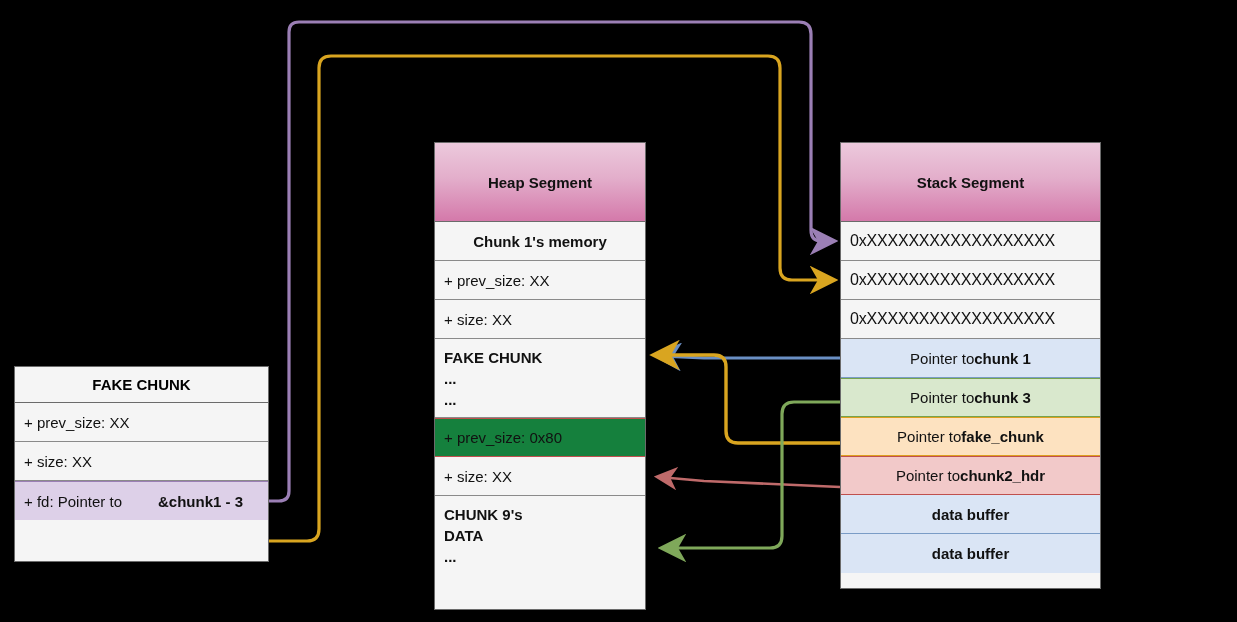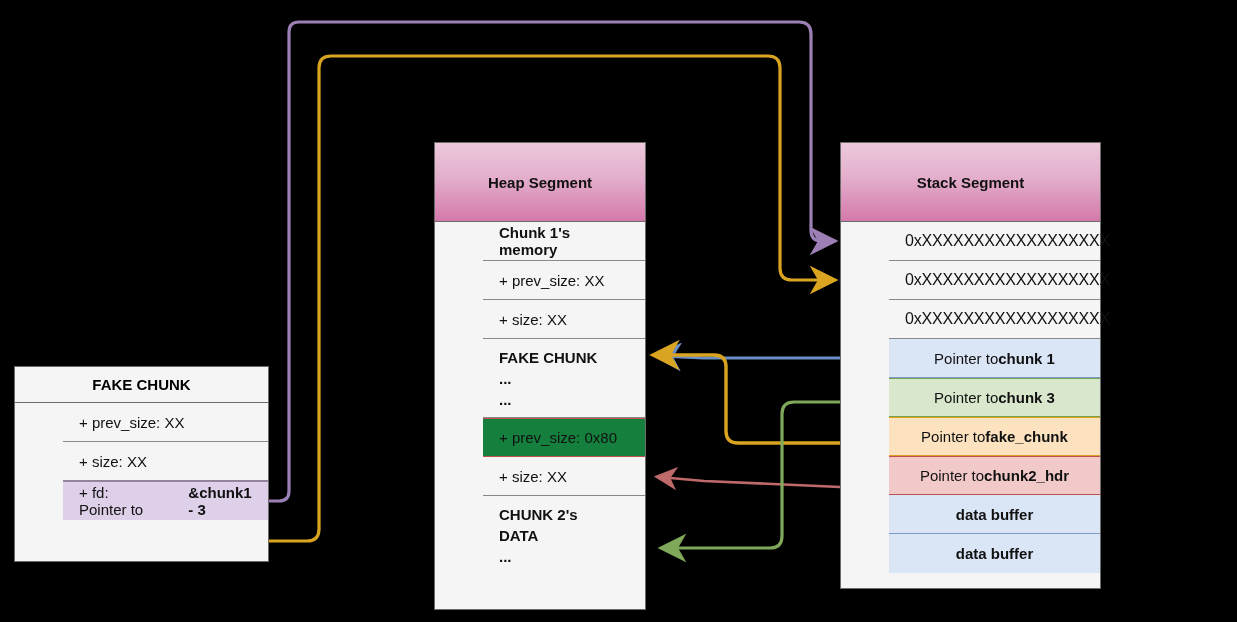--- a/index.html
+++ b/index.html
@@ -8,21 +8,21 @@
   #stage{position:absolute;left:4px;top:0;width:1237px;height:622px;text-decoration:underline;}
   svg#wires{position:absolute;left:0;top:0;width:1237px;height:622px;z-index:1;}
 
   .box{position:absolute;z-index:2;box-sizing:border-box;
        border:1px solid #6b6b6b;background:#f5f5f5;}
   .hdr{height:78px;display:flex;align-items:center;justify-content:center;
        font-weight:bold;font-size:15px;color:#111;
        background:linear-gradient(to bottom,#ecc9dc 0%,#e3aecb 45%,#d479aa 100%);
        border-bottom:1px solid #6b6b6b;}
   .row{height:39px;display:flex;align-items:center;box-sizing:border-box;
-       border-bottom:1px solid #8a8a8a;font-size:15px;color:#111;padding:0 16px;margin-left:48px;}
+       border-bottom:1px solid #8a8a8a;font-size:15px;color:#111;padding:0 9px;}
   .row:last-child{border-bottom:none;}
   .row.c{justify-content:center;font-weight:bold;}
   .row.l{justify-content:flex-start;}
   .row.tall{height:79px;align-items:flex-start;padding-top:8px;flex-direction:column;
             justify-content:flex-start;font-weight:bold;line-height:21px;}
   .row.tall3{height:78px;}
   .row b{font-weight:bold;}
 
   .pink{background:#15803d;border-top:1px solid #c0504d;border-bottom:1px solid #c0504d;text-align:right;}
   .blue{background:#dae5f5;border-bottom:1px solid #7a9cc6;}
@@ -83,21 +83,21 @@
     <div class="row l">+ prev_size: XX</div>
     <div class="row l">+ size: XX</div>
     <div class="row tall">
       <span>FAKE CHUNK</span>
       <span class="dots">...</span>
       <span class="dots">...</span>
     </div>
     <div class="row l pink">+ prev_size: 0x80</div>
     <div class="row l">+ size: XX</div>
     <div class="row tall tall3">
-      <span>CHUNK 2's</span>
+      <span>CHUNK 9's</span>
       <span>DATA</span>
       <span class="dots">...</span>
     </div>
   </div>
 
   <div class="box" id="stack">
     <div class="hdr">Stack Segment</div>
     <div class="row l addr">0xXXXXXXXXXXXXXXXXXX</div>
     <div class="row l addr">0xXXXXXXXXXXXXXXXXXX</div>
     <div class="row l addr">0xXXXXXXXXXXXXXXXXXX</div>

